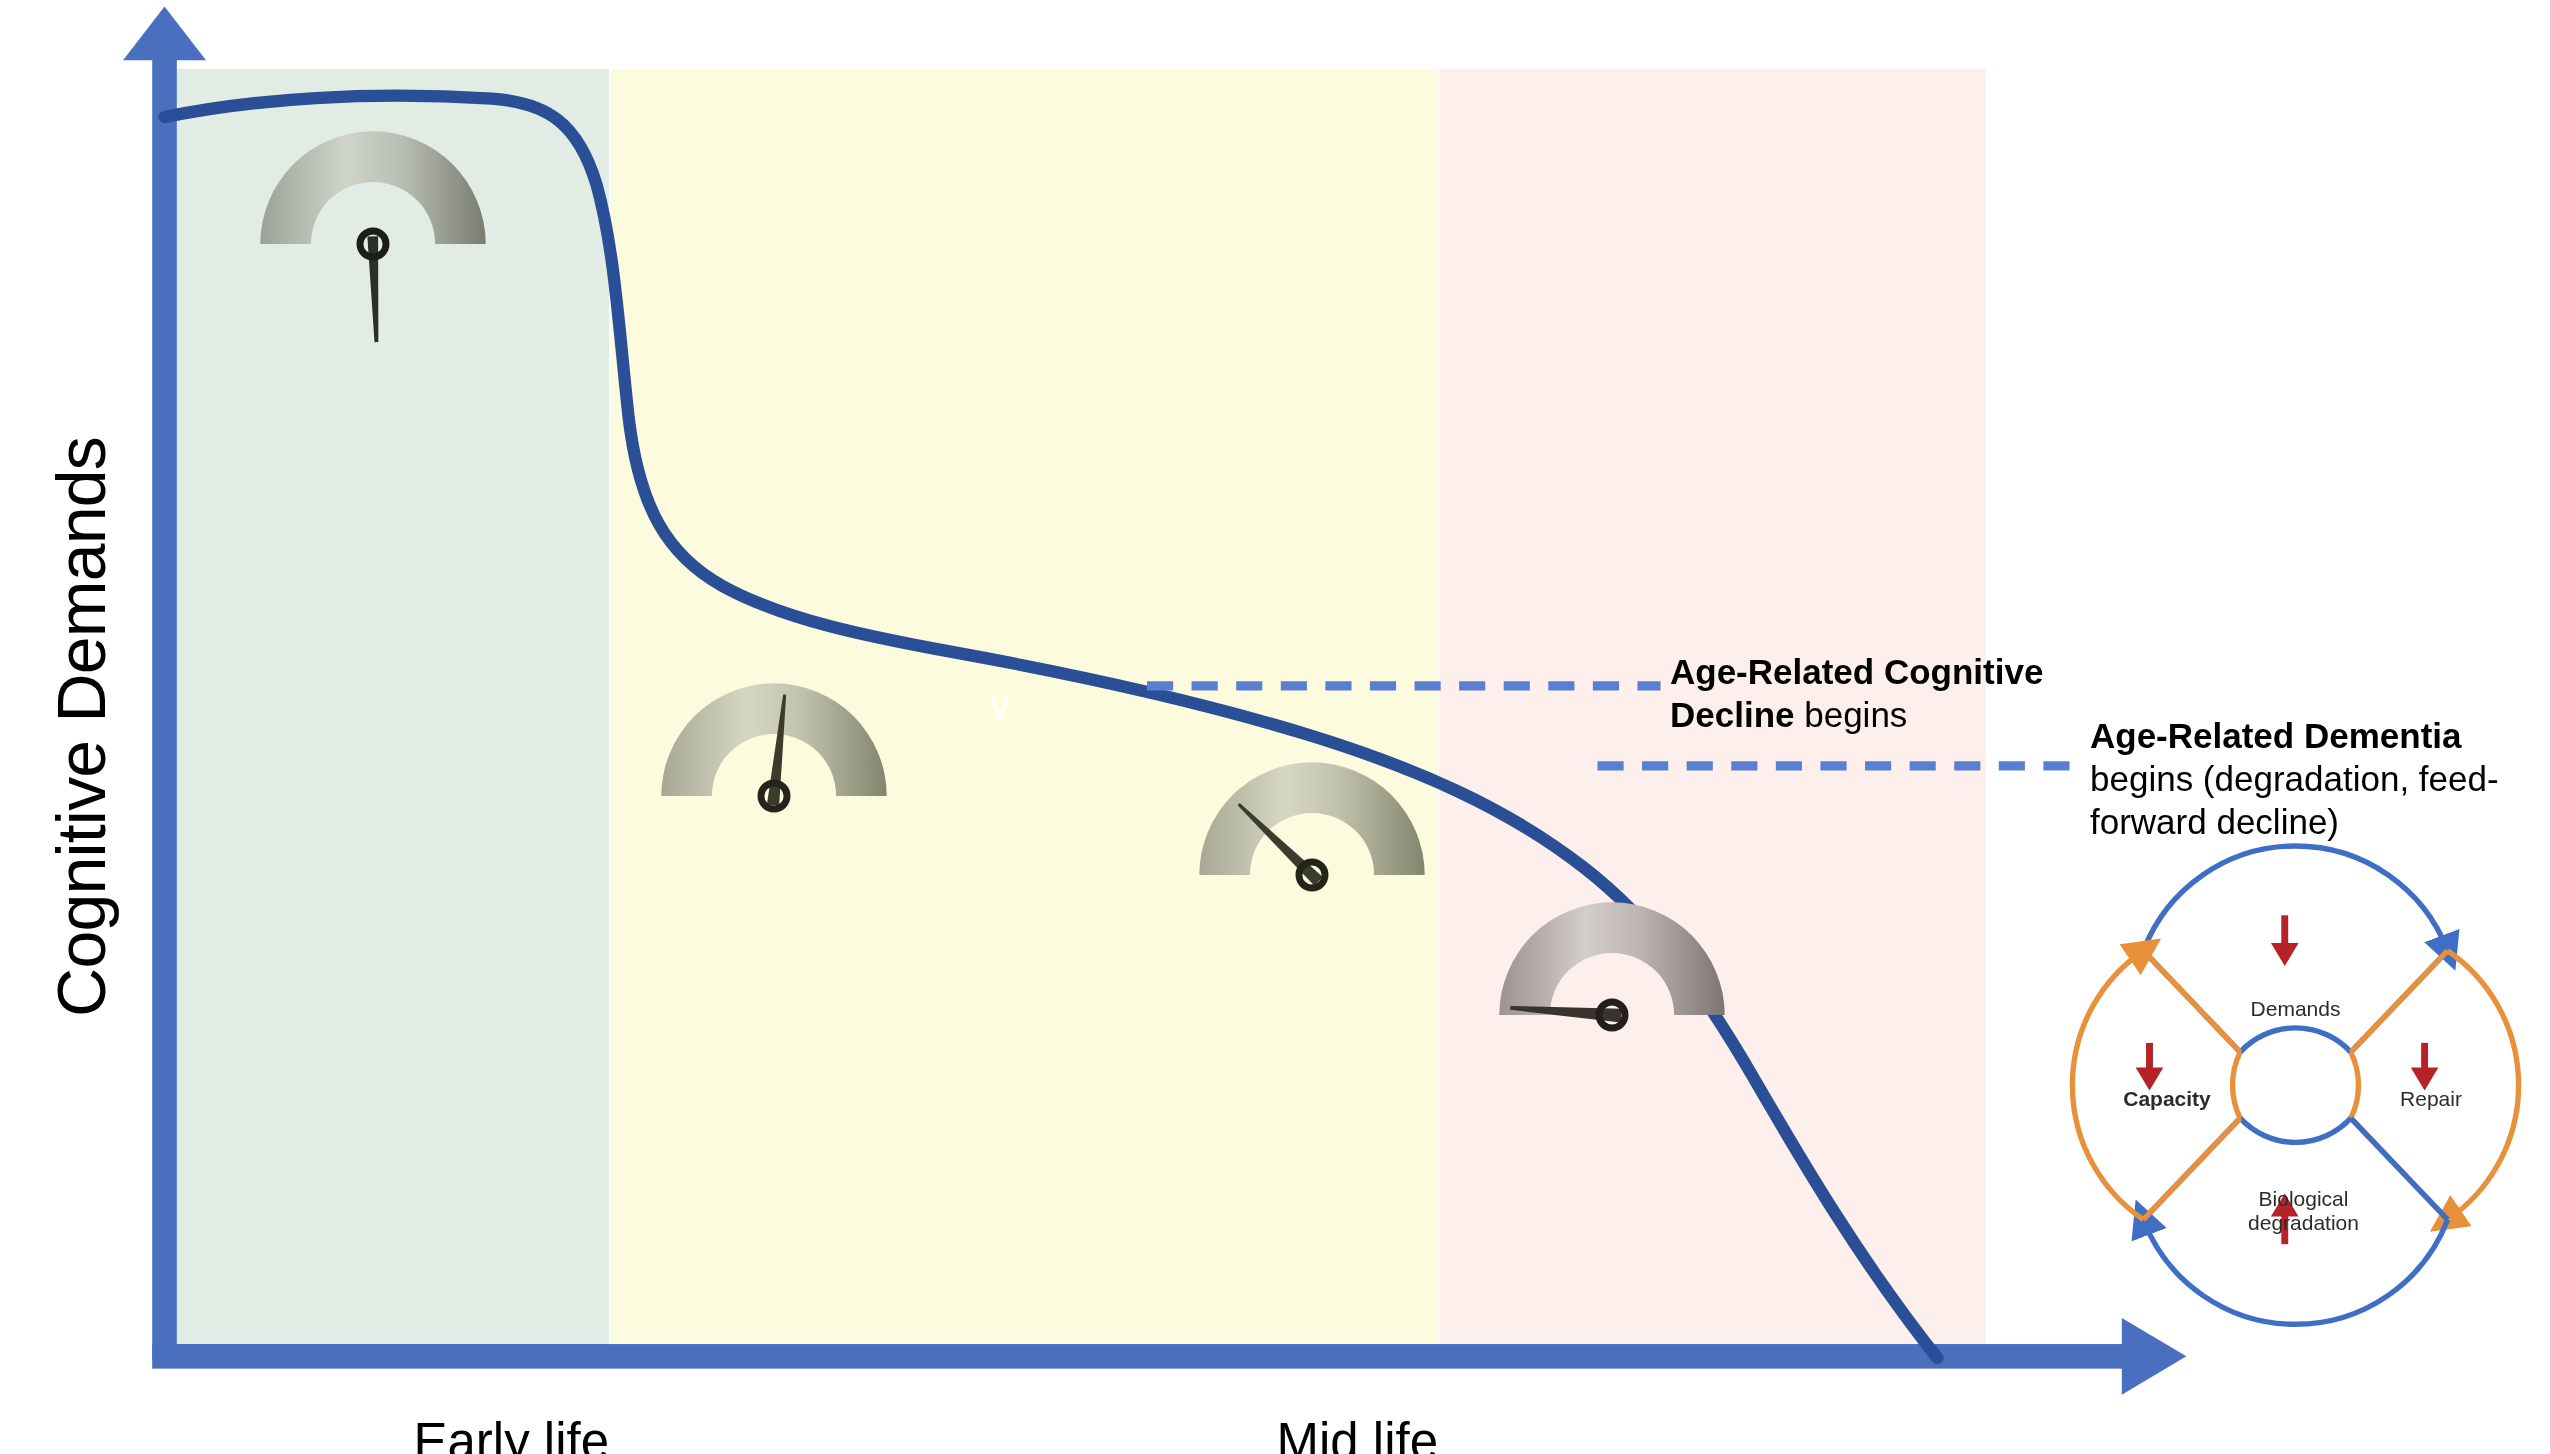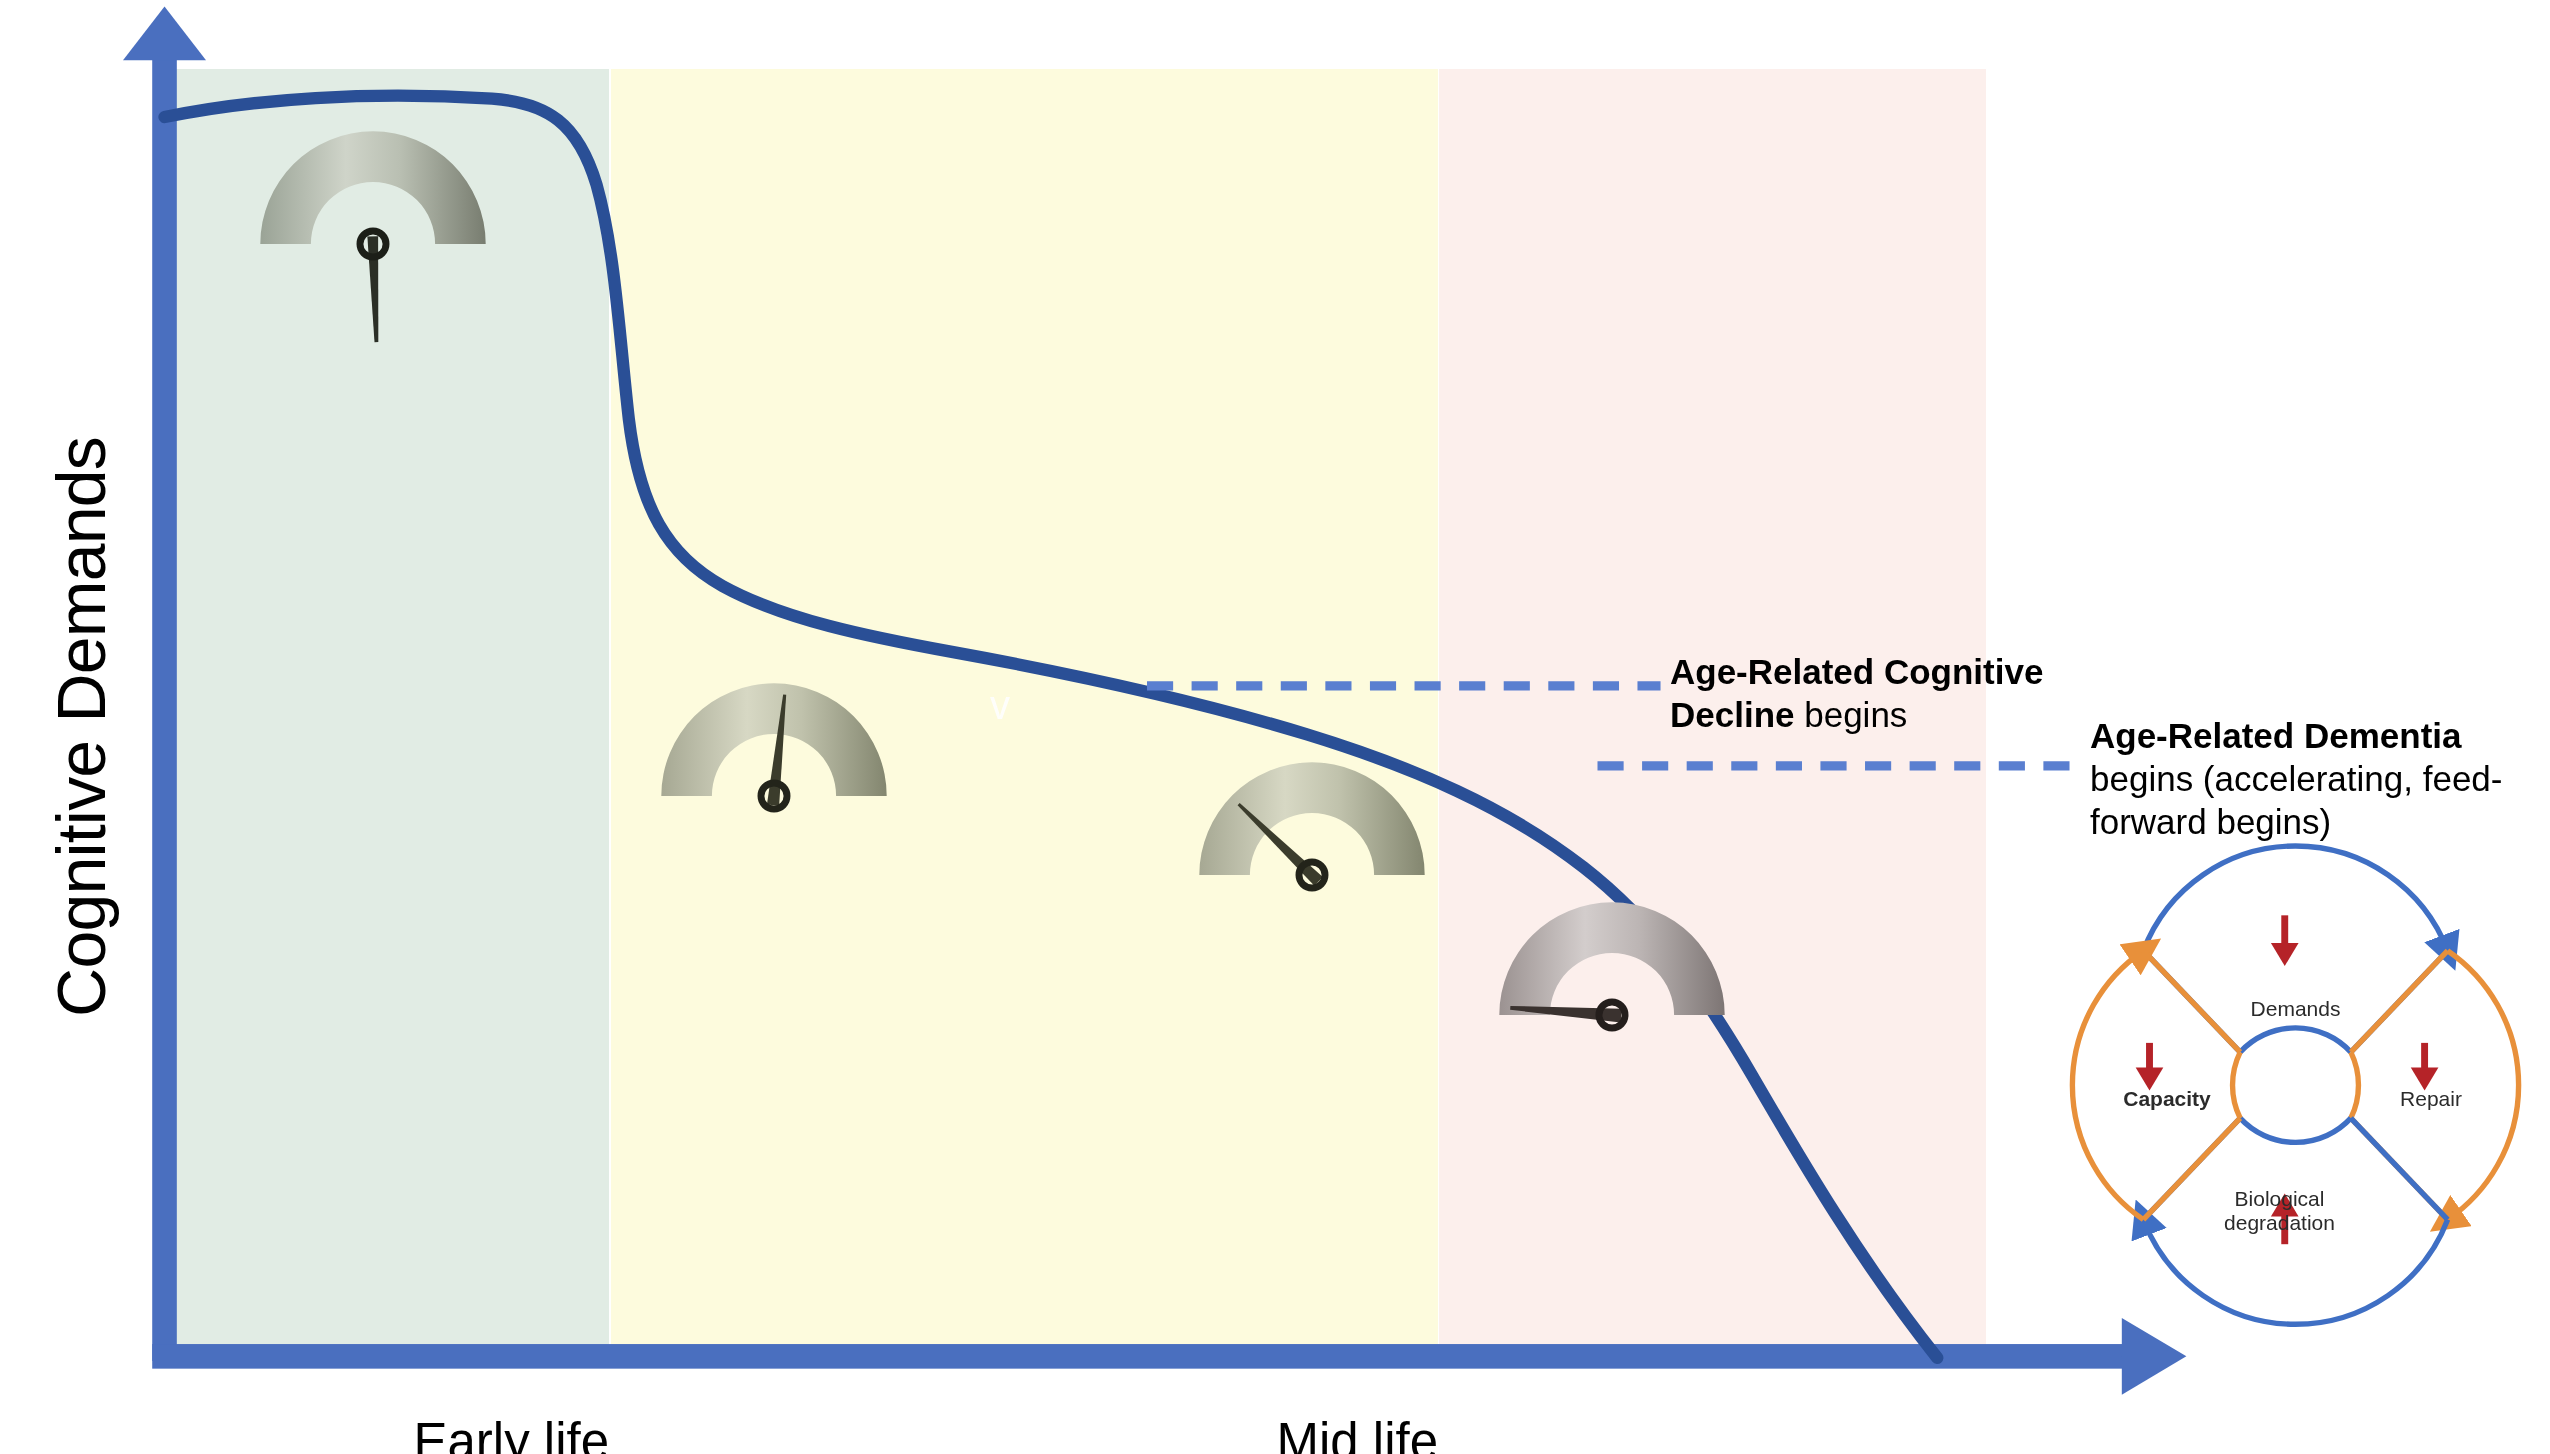--- a/index.html
+++ b/index.html
@@ -90,21 +90,21 @@
     position: absolute;
     font-size: 21px;
     color: #2b2b2b;
     text-align: center;
     white-space: nowrap;
     line-height: 1.16;
   }
   #loop-label-demands  { left: 154px; top: 137px; width: 169px; }
   #loop-label-repair   { left: 305px; top: 227px; width: 138px; }
   #loop-label-capacity { left:  37px; top: 227px; width: 146px; font-weight: bold; }
-  #loop-label-biodeg   { left: 130px; top: 327px; width: 185px; white-space: normal; }
+  #loop-label-biodeg   { left: 154px; top: 327px; width: 185px; white-space: normal; }
 
   
   #artifact-v {
     position: absolute;
     left: 990px;
     top: 683px;
     font-size: 40px;
     color: #ffffff;
     font-weight: 300;
     opacity: 0.9;
@@ -235,21 +235,21 @@
     </svg>
   </div>
 
   <div id="artifact-v">v</div>
 
   <div class="annotation" id="annotation-decline">
     <b>Age-Related Cognitive Decline</b><span> begins</span>
   </div>
 
   <div class="annotation" id="annotation-dementia">
-    <b>Age-Related Dementia</b><span> begins (accelerating, feed-forward begins)</span>
+    <b>Age-Related Dementia</b><span> begins (degradation, feed-forward decline)</span>
   </div>
 
   <div id="feedback-loop">
     <svg viewBox="0 0 620 570" width="477" height="438">
       <defs>
         <marker id="arrB" markerWidth="7" markerHeight="7" refX="3" refY="3.5" orient="auto">
           <path d="M0,0 L7,3.5 L0,7 Z" fill="#3f6fc4"></path>
         </marker>
         <marker id="arrO" markerWidth="7" markerHeight="7" refX="3" refY="3.5" orient="auto">
           <path d="M0,0 L7,3.5 L0,7 Z" fill="#e8903a"></path>

